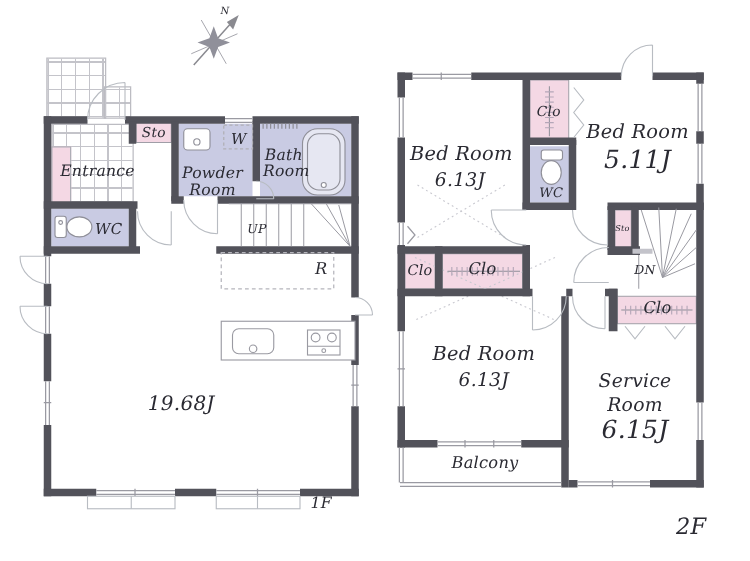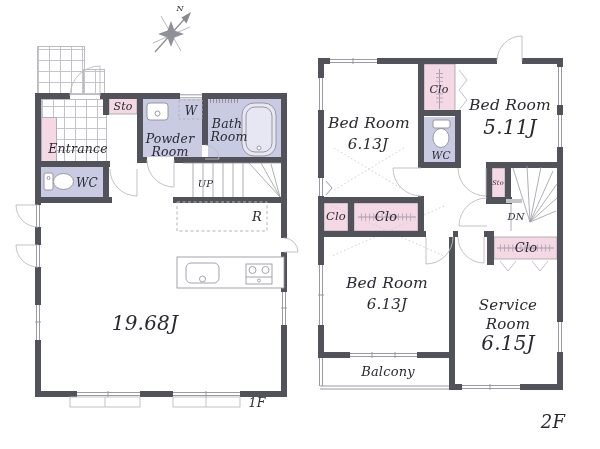--- a/index.html
+++ b/index.html
@@ -209,30 +209,30 @@
       <path d="M161,16 L181,51" stroke="#9a9aa2" stroke-width="0.7"></path>
       <path d="M155,52 L188,15" stroke="#8a8a90" stroke-width="1.2"></path>
       <polygon points="191,12 181.5,17.5 186.5,23.5" fill="#8a8a90"></polygon>
       <path d="M171,21 L174.5,30.5 L184,34 L174.5,37.5 L171,47 L167.5,37.5 L158,34 L167.5,30.5 Z" fill="#90909a"></path>
     </g>
   </svg>
 
   <div class="lbl" style="left:180px;top:9px;font-size:8px;">N</div>
 
   <div class="lbl" style="left:123px;top:106px;font-size:11px;">Sto</div>
-  <div class="lbl" style="left:78px;top:137px;font-size:12.5px;margin-top:12px;">Entrance</div>
+  <div class="lbl" style="left:78px;top:137px;font-size:12.5px;">Entrance</div>
   <div class="lbl" style="left:87px;top:183px;font-size:12px;">WC</div>
   <div class="lbl" style="left:170px;top:139px;font-size:12.5px;">Powder</div>
   <div class="lbl" style="left:170px;top:152px;font-size:12.5px;">Room</div>
   <div class="lbl" style="left:191px;top:111px;font-size:12px;">W</div>
   <div class="lbl" style="left:227px;top:124px;font-size:12.5px;">Bath</div>
   <div class="lbl" style="left:229px;top:137px;font-size:12.5px;">Room</div>
   <div class="lbl" style="left:184px;top:184px;font-size:10px;padding-left:43px;">UP</div>
   <div class="lbl" style="left:257px;top:216px;font-size:13px;">R</div>
-  <div class="lbl" style="left:145px;top:323px;font-size:20px;">19.68J</div>
+  <div class="lbl" style="left:145px;top:323px;font-size:16px;">19.68J</div>
   <div class="lbl" style="left:257px;top:403px;font-size:12.5px;text-align:center;">1F</div>
 
   <div class="lbl" style="left:369px;top:124px;font-size:15.5px;">Bed Room</div>
   <div class="lbl" style="left:368px;top:144px;font-size:15px;">6.13J</div>
   <div class="lbl" style="left:439px;top:89px;font-size:11px;">Clo</div>
   <div class="lbl" style="left:510px;top:106px;font-size:15.5px;">Bed Room</div>
   <div class="lbl" style="left:510px;top:127px;font-size:20px;">5.11J</div>
   <div class="lbl" style="left:441px;top:155px;font-size:10.5px;">WC</div>
   <div class="lbl" style="left:498px;top:183px;font-size:6.5px;">Sto</div>
   <div class="lbl" style="left:516px;top:217px;font-size:10px;">DN</div>

